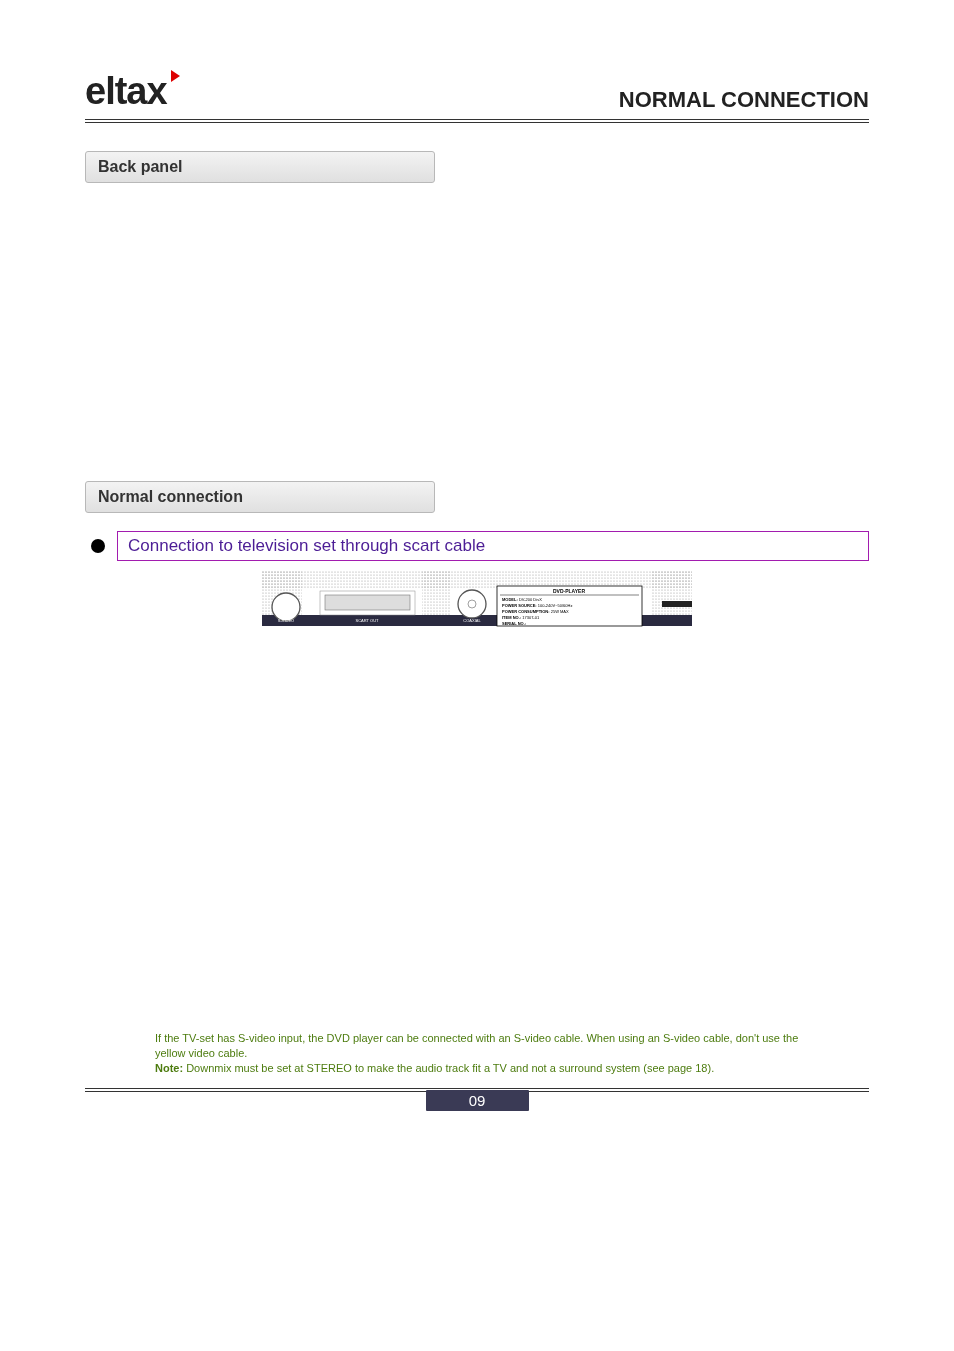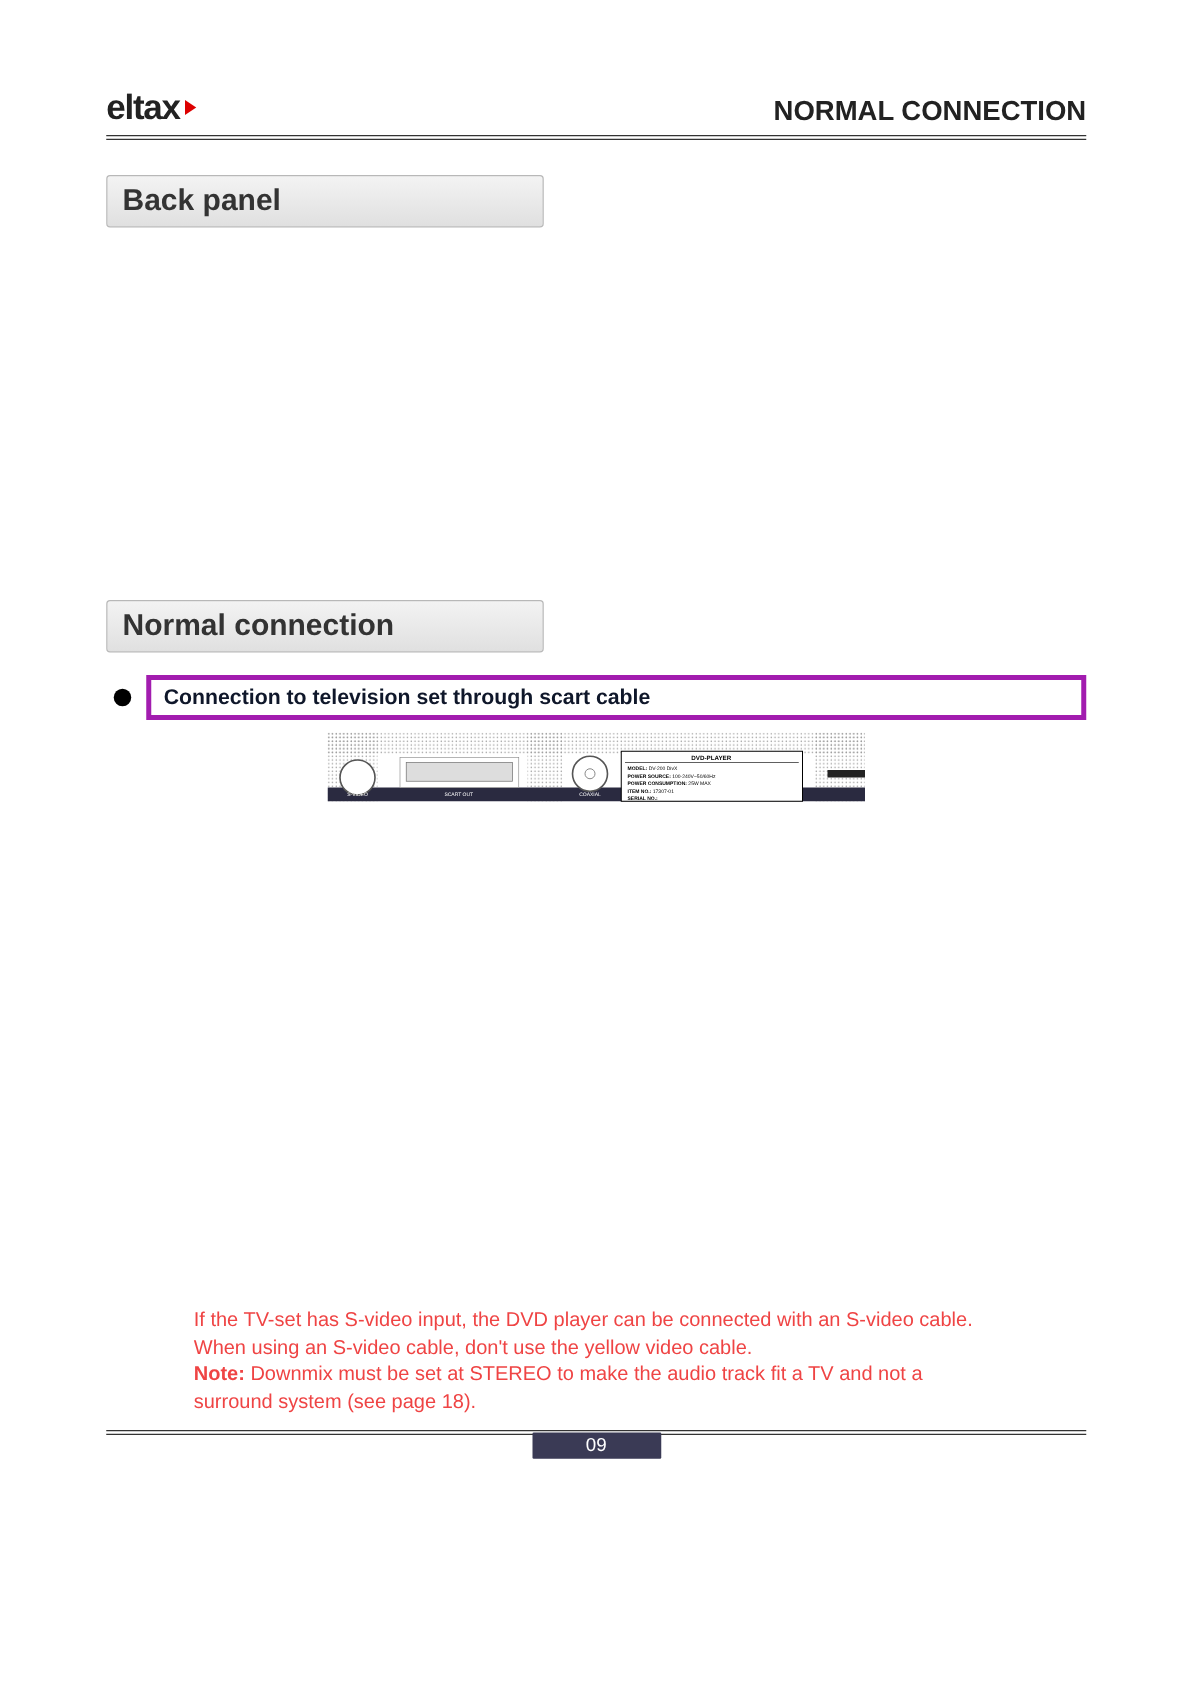--- a/index.html
+++ b/index.html
@@ -1,37 +1,37 @@
 <!DOCTYPE html>
 <html><head>
 <meta charset="utf-8">
 <style>
   * { box-sizing: border-box; margin: 0; padding: 0; }
   html, body { width: 954px; height: 1351px; background: #fff; font-family: Arial, Helvetica, sans-serif; color: #000; }
   .page { position: relative; width: 954px; height: 1351px; padding: 70px 85px 40px 85px; }
 
   .header-row { display: flex; justify-content: space-between; align-items: flex-end; border-bottom: 4px double #333; padding-bottom: 6px; margin-bottom: 28px; }
-  .logo { font-size: 28px; font-weight: bold; letter-spacing: -1px; color: #222; display: flex; align-items: center; }
+  .logo { font-size: 38px; font-weight: bold; letter-spacing: -1px; color: #222; display: flex; }
   .logo .tri { display: inline-block; width: 0; height: 0; border-top: 6px solid transparent; border-bottom: 6px solid transparent; border-left: 9px solid #d00; margin-left: 4px; }
   .header-title { font-size: 22px; font-weight: bold; color: #222; }
 
-  .section-tab { width: 350px; background: linear-gradient(#f3f3f3,#e0e0e0); border: 1px solid #b8b8b8; border-radius: 3px; padding: 6px 12px; font-size: 24px; font-weight: bold; color: #333; margin-top: 10px; margin-bottom: 18px; }
+  .section-tab { width: 350px; background: linear-gradient(#f3f3f3,#e0e0e0); border: 1px solid #b8b8b8; border-radius: 3px; padding: 6px 12px; font-size: 16px; font-weight: bold; color: #333; margin-top: 10px; margin-bottom: 18px; }
 
   .bullet-row { display: flex; align-items: center; gap: 12px; margin-top: 8px; margin-bottom: 10px; }
   .bullet-dot { width: 14px; height: 14px; border-radius: 50%; background: #000; flex: 0 0 auto; margin-left: 6px; }
-  .bullet-box { flex: 1; border: 4px solid #a21caf; padding: 4px 10px; font-size: 17px; font-weight: bold; color: #0f172a; }
+  .bullet-box { flex: 1; border: 1px solid #a21caf; padding: 4px 10px; font-size: 17px; font-weight: normal; color: #4c1d95; }
 
   .diagram-area { height: 270px; }
   .diagram-area.tall { height: 320px; }
 
   
   .panel-wrap { display: flex; justify-content: center; margin-top: 6px; }
   .panel-svg { width: 430px; height: auto; }
 
-  .para { margin: 0 70px 0 70px; font-size: 16px; line-height: 1.35; color: #ef4444; }
+  .para { margin: 0 70px 0 70px; font-size: 11px; line-height: 1.35; color: #4d7c0f; }
   .para .note-label { font-weight: bold; }
 
   .footer-rule { border-top: 4px double #333; margin-top: 12px; }
   .page-num-pill { width: 103px; margin: 0 auto; margin-top: -2px; background: #3a3a55; color: #fff; text-align: center; font-size: 15px; padding: 2px 0; border-radius: 1px; }
 
   
   .tiny { font-size: 4px; fill: #000; font-family: Arial, sans-serif; }
   .tinyw { font-size: 4px; fill: #fff; font-family: Arial, sans-serif; }
   .plate-title { font-size: 5px; fill: #000; font-weight: bold; }
 </style>

